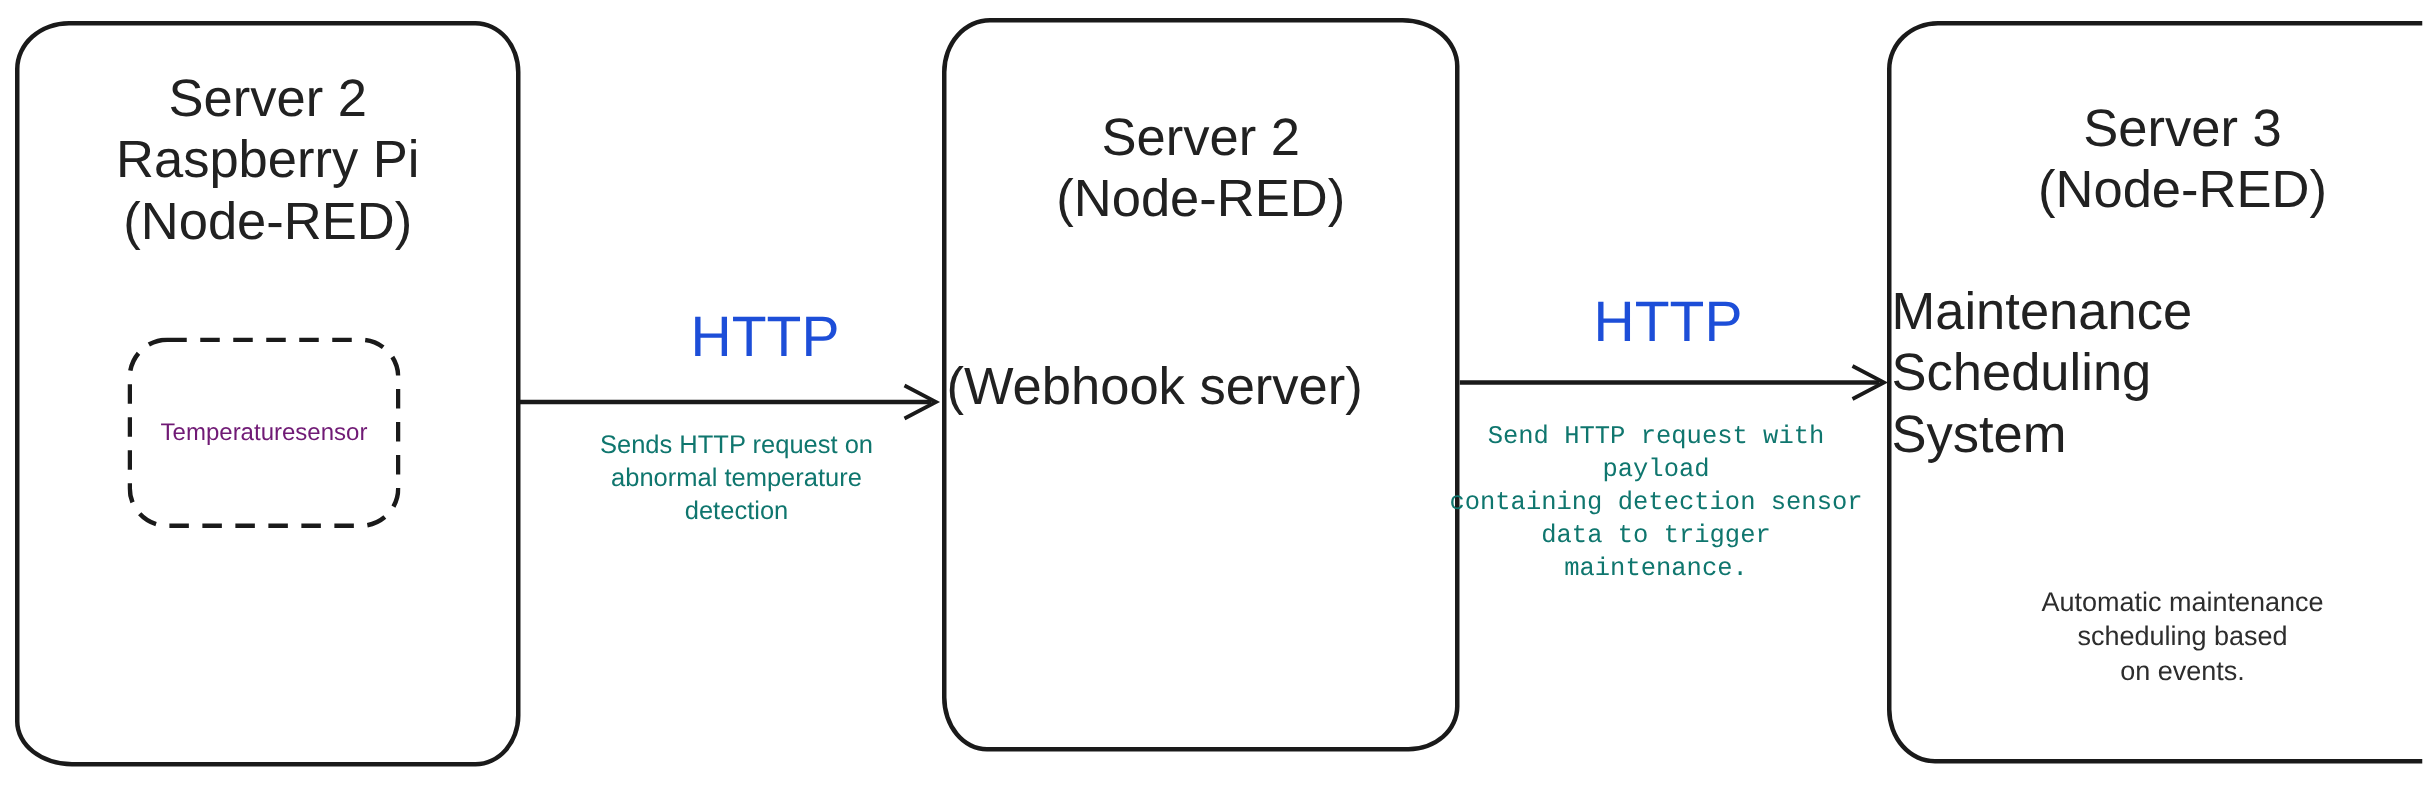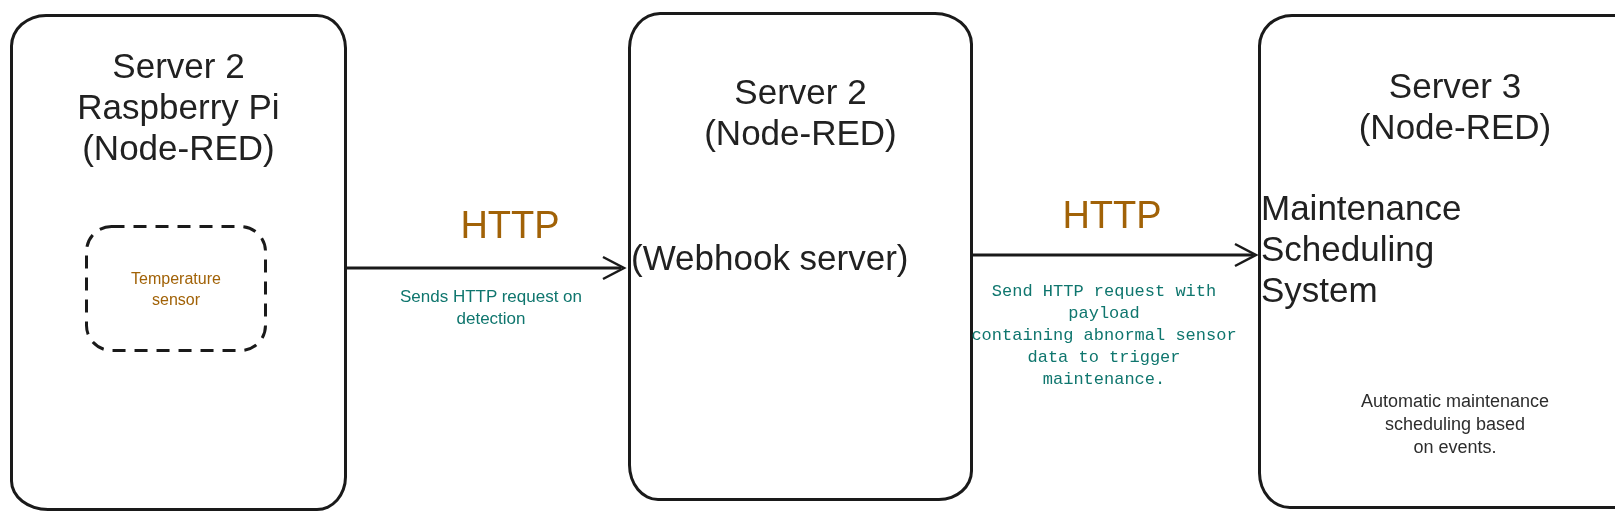--- a/index.html
+++ b/index.html
@@ -53,31 +53,31 @@
     color: #2d2d2d;
   }
   .node3 .node-desc { top: 373px; }
   .sensor {
     position: absolute; left: 72px; top: 208px;
     width: 182px; height: 127px;
   }
   .sensor svg { position: absolute; left: 0; top: 0; }
   .sensor-label {
     position: absolute; left: 0; top: 0; right: 0; bottom: 0;
-    display: flex; flex-direction: column;
+    display: flex; flex-direction: row;
     justify-content: center; align-items: center;
     font-size: 16px; line-height: 21px;
-    text-align: center; color: #a16207;
+    text-align: center; color: #701a75;
   }
   .arrow { position: absolute; }
   .edge-label {
     position: absolute;
     text-align: center;
     font-size: 38px;
-    color: #a16207;
+    color: #1d4ed8;
     white-space: nowrap;
   }
   #http1 { left: 425px; top: 204px; width: 170px; }
   #http2 { left: 1027px; top: 194px; width: 170px; }
   .edge-desc {
     position: absolute;
     text-align: center;
     font-size: 17px; line-height: 22px;
     color: #0f766e;
   }
@@ -106,39 +106,40 @@
     </div>
   </div>
 
   <svg class="arrow" style="left:345px; top:250px;" width="284" height="36" aria-hidden="true">
     <line x1="0" y1="18" x2="276" y2="18" stroke="#1a1a1a" stroke-width="3"></line>
     <polyline points="258,7 279,18 258,29" fill="none" stroke="#1a1a1a" stroke-width="2.5"></polyline>
   </svg>
   <div class="edge-label" id="http1">HTTP</div>
   <div class="edge-desc" id="desc1">
     <div>Sends HTTP request on</div>
+    <div>abnormal temperature</div>
     <div>detection</div>
   </div>
 
   <div class="node node2">
     <div class="node-title">
       <div>Server 2</div>
       <div>(Node-RED)</div>
     </div>
     <div class="node-subtitle">(Webhook server)</div>
   </div>
 
   <svg class="arrow" style="left:973px; top:237px;" width="288" height="36" aria-hidden="true">
     <line x1="0" y1="18" x2="280" y2="18" stroke="#1a1a1a" stroke-width="3"></line>
     <polyline points="262,7 283,18 262,29" fill="none" stroke="#1a1a1a" stroke-width="2.5"></polyline>
   </svg>
   <div class="edge-label" id="http2">HTTP</div>
   <div class="edge-desc" id="desc2">
     <div>Send HTTP request with payload</div>
-    <div>containing abnormal sensor</div>
+    <div>containing detection sensor</div>
     <div>data to trigger</div>
     <div>maintenance.</div>
   </div>
 
   <div class="node node3">
     <div class="node-title">
       <div>Server 3</div>
       <div>(Node-RED)</div>
     </div>
     <div class="node-subtitle">

